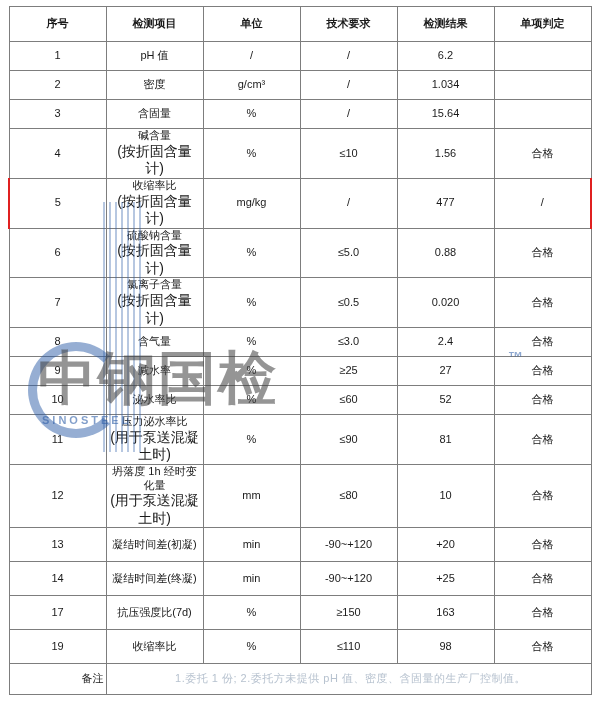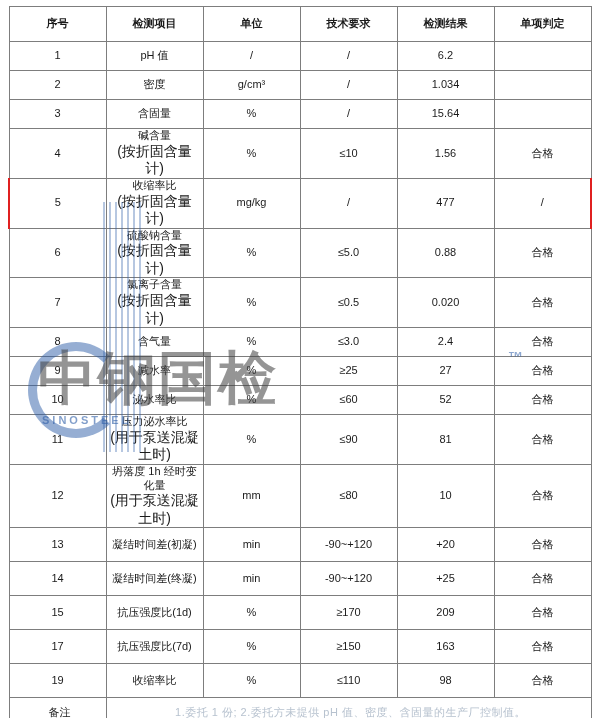--- a/index.html
+++ b/index.html
@@ -66,21 +66,21 @@
   }
   .highlight-row td:first-child { border-left: 2px solid #e02020; }
   .highlight-row td:last-child  { border-right: 2px solid #e02020; }
 
   tr.note td {
     height: 30px;
     text-align: center;
     padding-left: 6px;
     font-size: 11px;
   }
-  tr.note td.note-label { text-align: center; width: 38px; }
+  tr.note td.note-label { text-align: right; width: 38px; }
   tr.note td.note-text { color: #b7c2cf; letter-spacing: .5px; }
 
   
   #watermark {
     position: absolute;
     left: 0;
     top: 330px;
     width: 584px;
     height: 120px;
     pointer-events: none;
@@ -317,30 +317,20 @@
         <td class="idx">14</td>
         <td class="item">
             <span class="item-main">凝结时间差(终凝)</span>
           </td>
         <td class="unit">min</td>
         <td class="req faded">-90~+120</td>
         <td class="res faded">+25</td>
         <td class="judge">合格</td>
       </tr>
 
-      <tr class="tall">
-        <td class="idx">15</td>
-        <td class="item">
-            <span class="item-main">抗压强度比(1d)</span>
-          </td>
-        <td class="unit">%</td>
-        <td class="req faded">≥170</td>
-        <td class="res faded">209</td>
-        <td class="judge">合格</td>
-      </tr>
 
 
       <tr class="tall">
         <td class="idx">17</td>
         <td class="item">
             <span class="item-main">抗压强度比(7d)</span>
           </td>
         <td class="unit">%</td>
         <td class="req faded">≥150</td>
         <td class="res faded">163</td>

